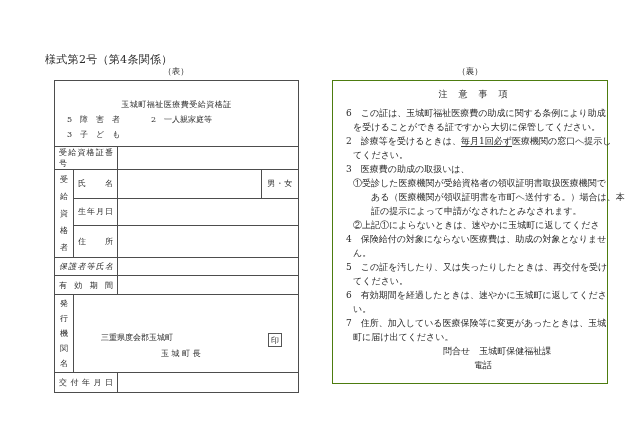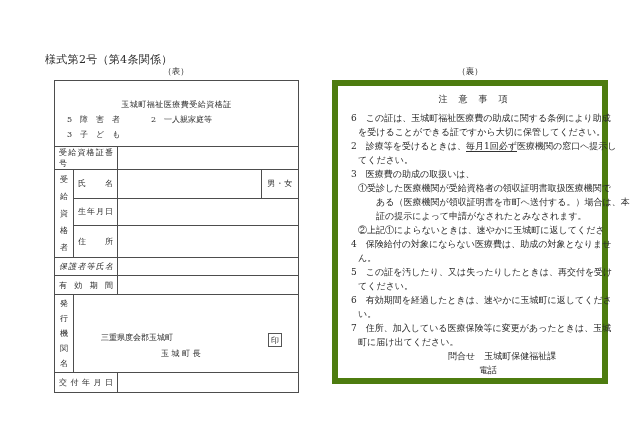--- a/index.html
+++ b/index.html
@@ -67,21 +67,21 @@
     width: 14px; height: 14px;
     border: 1px solid #555;
     font-size: 8px; line-height: 13px; text-align: center;
     display: block;
   }
 
   
   .back-box {
     position: absolute; left: 332px; top: 80px;
     width: 276px; height: 304px;
-    border: 6px solid #4d7c0f;
+    border: 1px solid #4d7c0f;
     font-size: 9px;
     padding: 6px 6px 0 13px;
   }
   .b-title {
     text-align: center; line-height: 14px;
     margin-bottom: 5px; letter-spacing: 1px;
   }
   .ln { white-space: nowrap; line-height: 14px; }
   .l1   { margin-left: 7px; }
   .sub  { margin-left: 7px; }

